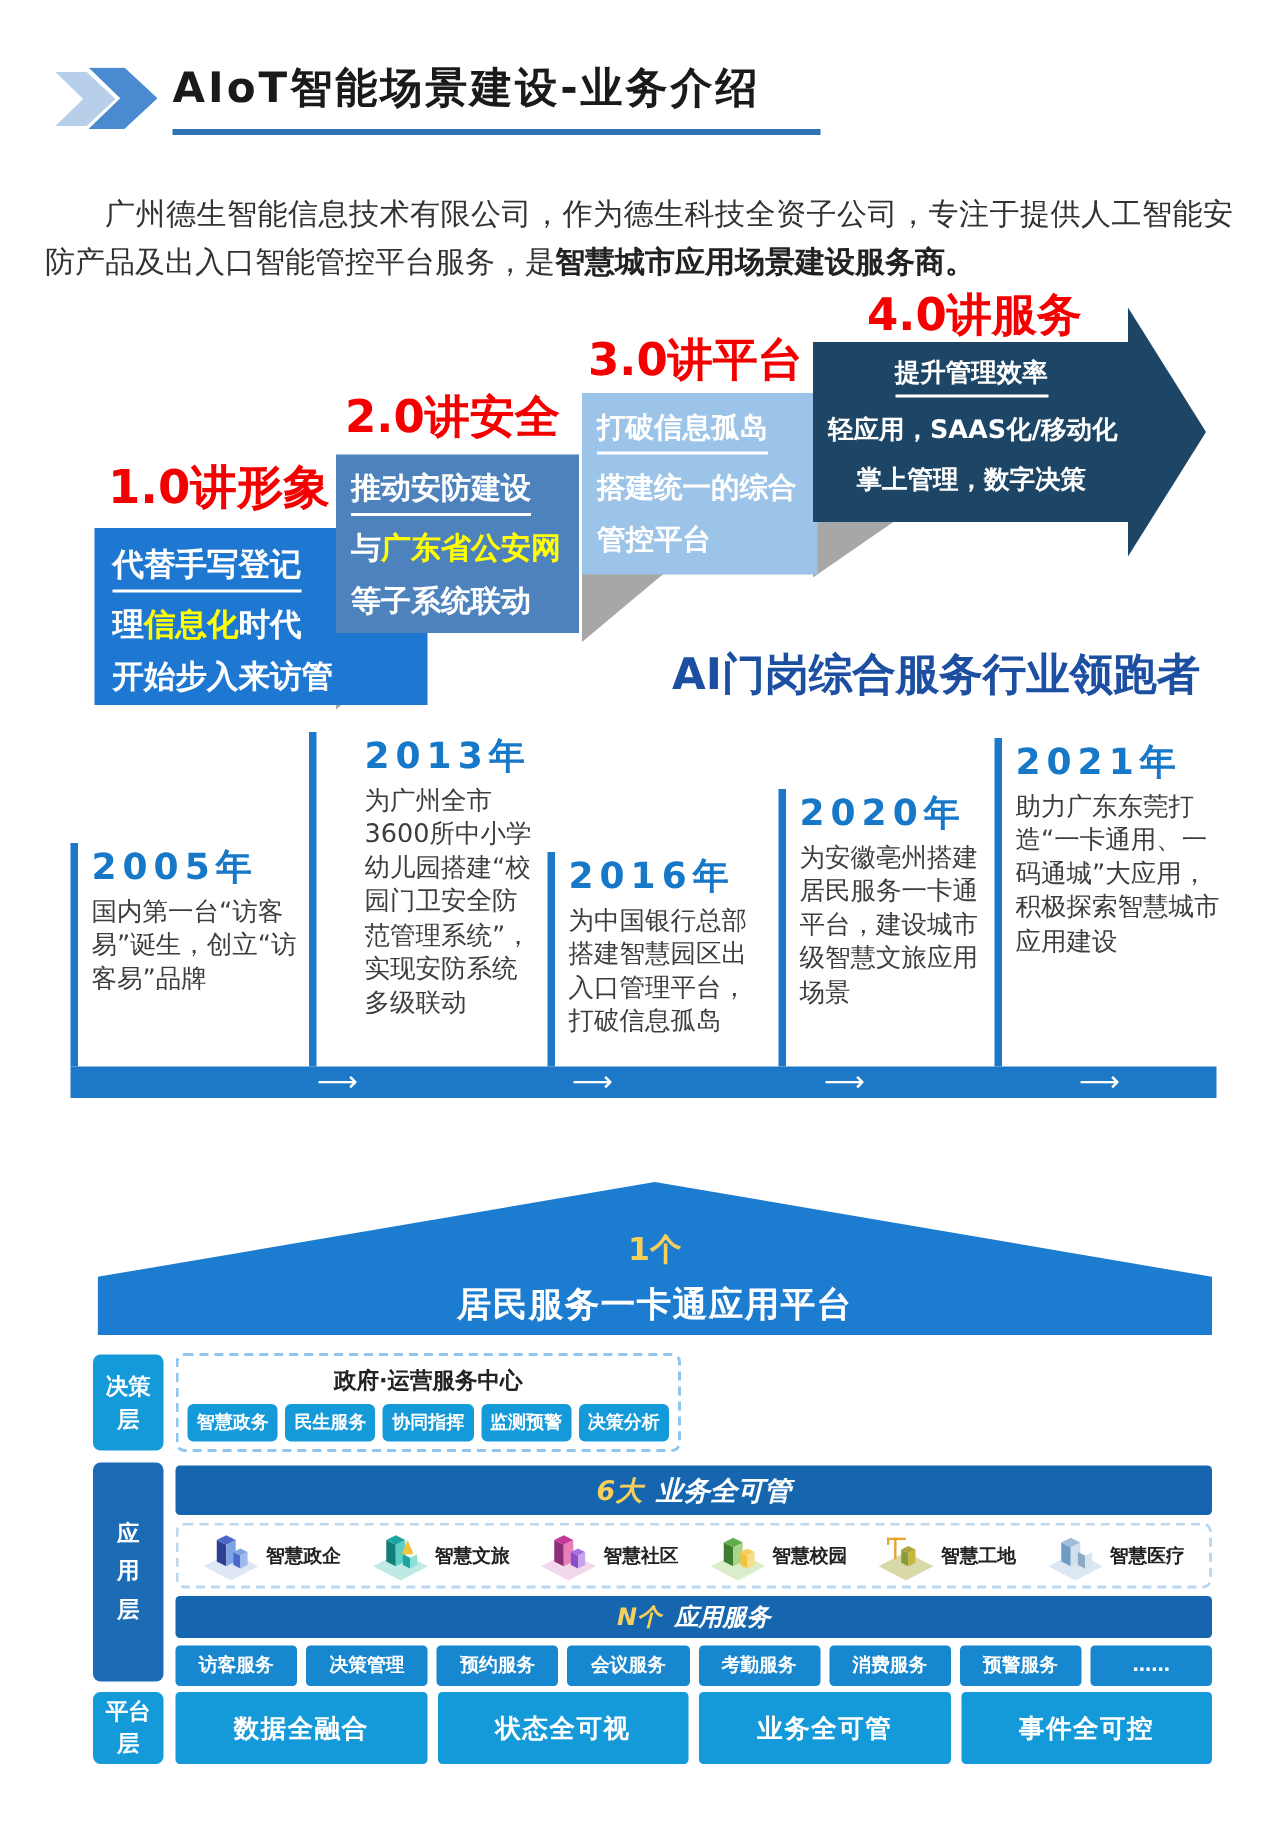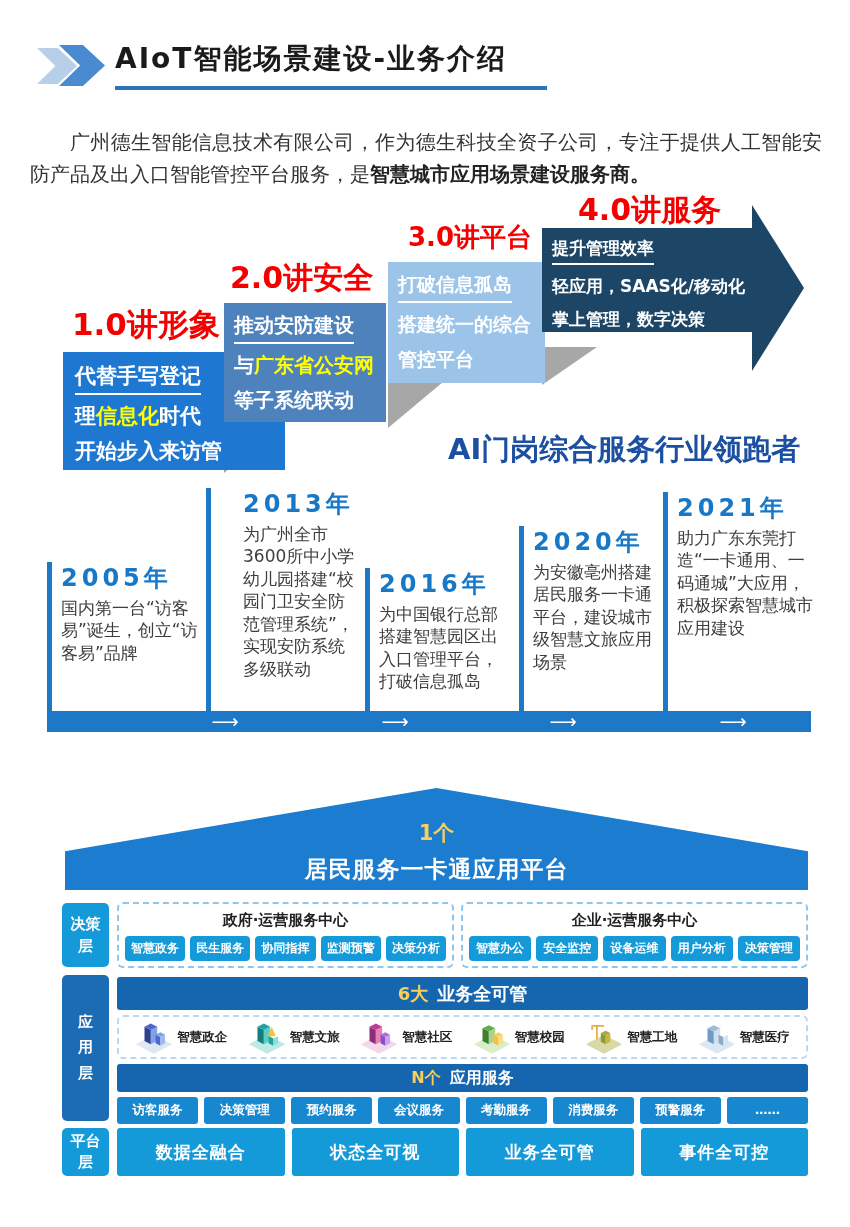--- a/index.html
+++ b/index.html
@@ -16,37 +16,37 @@
 
   
   .intro{position:absolute;left:30px;top:106px;width:792px;font-size:20px;line-height:1.62;
          color:#333;text-indent:2em;text-align:justify;}
   .intro b{color:#222;}
 
   
   .stage-title{position:absolute;font-weight:bold;color:#f40000;white-space:nowrap;}
   .st1{left:72px;top:304px;font-size:31px;}
   .st2{left:230px;top:258px;font-size:30px;}
-  .st3{left:408px;top:220px;font-size:26px;}
+  .st3{left:392px;top:220px;font-size:30px;}
   .st4{left:578px;top:190px;font-size:30px;}
   .stage-box{position:absolute;color:#fff;font-weight:bold;}
   .stage-line{white-space:nowrap;}
   .box-underline{display:inline-block;border-bottom:2px solid #fff;padding-bottom:3px;}
   .hl{color:#ffff00;}
   .sb1{left:63px;top:352px;width:222px;height:118px;background:#1e78d2;z-index:3;
        padding:10px 12px;box-sizing:border-box;font-size:21px;}
   .sb1 .stage-line{margin-bottom:7px;}
   .sb2{left:224px;top:303px;width:162px;height:119px;background:#4d82bd;z-index:4;
        padding:9px 10px;box-sizing:border-box;font-size:20px;}
   .sb2 .stage-line{margin-bottom:8px;}
   .sb3{left:388px;top:262px;width:157px;height:121px;background:#9cc3e8;z-index:4;
        padding:10px 10px;box-sizing:border-box;font-size:19px;}
   .sb3 .stage-line{margin-bottom:9px;}
-  .sb4{left:542px;top:228px;width:211px;height:104px;background:#1d4565;z-index:4;
-       padding:9px 10px;box-sizing:border-box;font-size:17px;}
+  .sb4{left:542px;top:228px;width:211px;height:120px;background:#1d4565;z-index:4;
+       padding:9px 10px;box-sizing:border-box;font-size:17px;text-align:center;}
   .sb4 .stage-line{margin-bottom:10px;}
   .arrow-head{position:absolute;left:752px;top:205px;width:52px;height:166px;background:#1d4565;
               clip-path:polygon(0 0,100% 50%,0 100%);z-index:4;}
   .fold{position:absolute;background:#a7a7a7;clip-path:polygon(0 0,100% 0,0 100%);z-index:2;}
   .fold1{left:224px;top:421px;width:62px;height:52px;}
   .fold2{left:388px;top:382px;width:55px;height:46px;}
   .fold3{left:542px;top:347px;width:55px;height:38px;}
 
   .catchphrase{position:absolute;left:448px;top:430px;font-size:29px;font-weight:bold;
                color:#1c4fa1;white-space:nowrap;}
@@ -81,21 +81,21 @@
 
   .dec-group{position:absolute;top:902px;height:66px;background:#fff;border:2px dashed #8fc6ee;
              border-radius:6px;box-sizing:border-box;text-align:center;}
   .dg1{left:117px;width:337px;} .dg2{left:461px;width:347px;}
   .dec-title{font-size:15px;font-weight:bold;color:#222;margin-top:7px;}
   .dec-buttons{display:flex;justify-content:center;gap:5px;margin-top:6px;padding:0 6px;}
   .chip{background:#149ad9;color:#fff;font-size:12px;font-weight:bold;border-radius:4px;
         padding:4px 0;flex:1;white-space:nowrap;}
 
   .sect-bar{position:absolute;left:117px;width:691px;background:#1566ae;border-radius:3px;
-            display:flex;align-items:center;justify-content:center;gap:9px;font-weight:bold;}
+            display:flex;align-items:center;justify-content:center;gap:9px;font-weight:bold;font-style:italic;}
   .bar-ind{top:977px;height:33px;font-size:18px;}
   .bar-srv{top:1064px;height:28px;font-size:16px;}
   .bar-count{color:#f7cf5a;} .bar-title{color:#fff;}
 
   .ind-row{position:absolute;left:117px;top:1015px;width:691px;height:44px;background:#fff;
            border:2px dashed #bcd8f0;border-radius:6px;box-sizing:border-box;
            display:flex;align-items:center;justify-content:space-around;padding:0 6px;}
   .ind-item{display:flex;align-items:center;gap:4px;}
   .ind-label{font-size:12.5px;font-weight:bold;color:#222;white-space:nowrap;}
 
@@ -190,30 +190,20 @@
       <span>决策层</span>
     </div>
   <div class="dec-group dg1">
     <div class="dec-title">政府·运营服务中心</div>
     <div class="dec-buttons">
       <span class="chip">智慧政务</span>
       <span class="chip">民生服务</span>
       <span class="chip">协同指挥</span>
       <span class="chip">监测预警</span>
       <span class="chip">决策分析</span>
-    </div>
-  </div>
-  <div class="dec-group dg2">
-    <div class="dec-title">企业·运营服务中心</div>
-    <div class="dec-buttons">
-      <span class="chip">智慧办公</span>
-      <span class="chip">安全监控</span>
-      <span class="chip">设备运维</span>
-      <span class="chip">用户分析</span>
-      <span class="chip">决策管理</span>
     </div>
   </div>
 
   <div class="layer-label lab-app">
       <span>应用层</span>
     </div>
 
   <div class="sect-bar bar-ind">
     <span class="bar-count">6大</span>
     <span class="bar-title">业务全可管</span>

